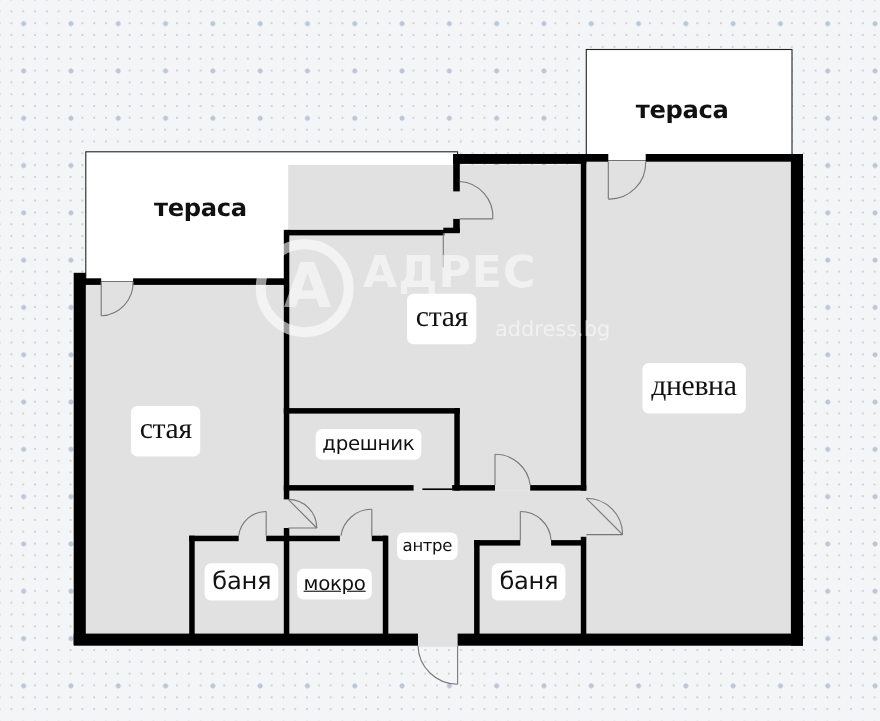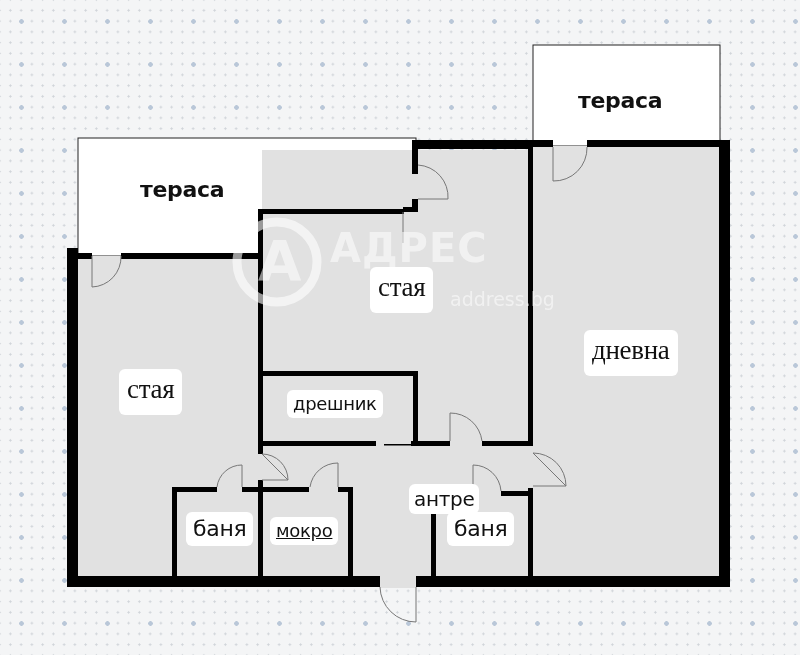--- a/index.html
+++ b/index.html
@@ -34,21 +34,21 @@
       border-radius: 6px;
       padding: 4px 8px;
       line-height: 1;
       white-space: nowrap;
       font-family: "DejaVu Sans", sans-serif;
       letter-spacing: -0.3px;
     }
     .label.big { font-size: 27px; padding: 7px 8px 12px 8px; font-family: Liberation Serif, serif; }
     .label.med { font-size: 22px; padding: 6px 7px; }
     .label.sm  { font-size: 18px; padding: 5px 6px; }
-    .label.xs  { font-size: 20px; padding: 5px 5px; margin-left: 48px; }
+    .label.xs  { font-size: 15px; padding: 5px 5px; }
     .label.plain { background: transparent; font-weight: bold; }
     .watermark {
       position: absolute;
       color: rgba(255,255,255,0.55);
       font-family: "DejaVu Sans", sans-serif;
       pointer-events: none;
     }
     .wm-text { font-size: 40px; font-weight: bold; left: 330px; top: 225px; letter-spacing: 1px; }
     .wm-url  { font-size: 19px; left: 450px; top: 288px; }
   </style>

